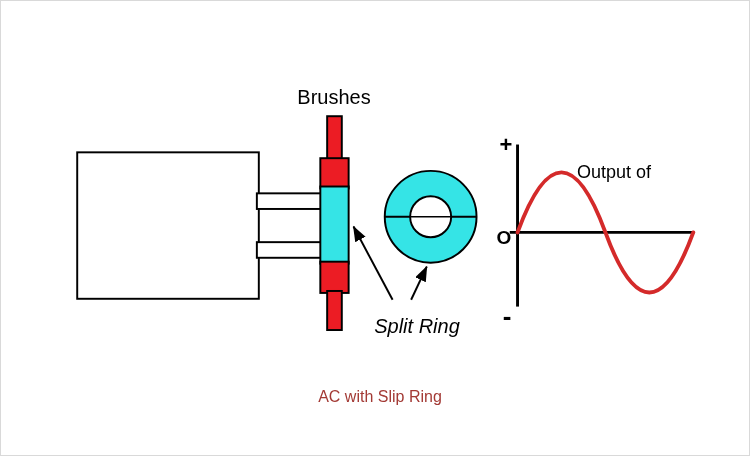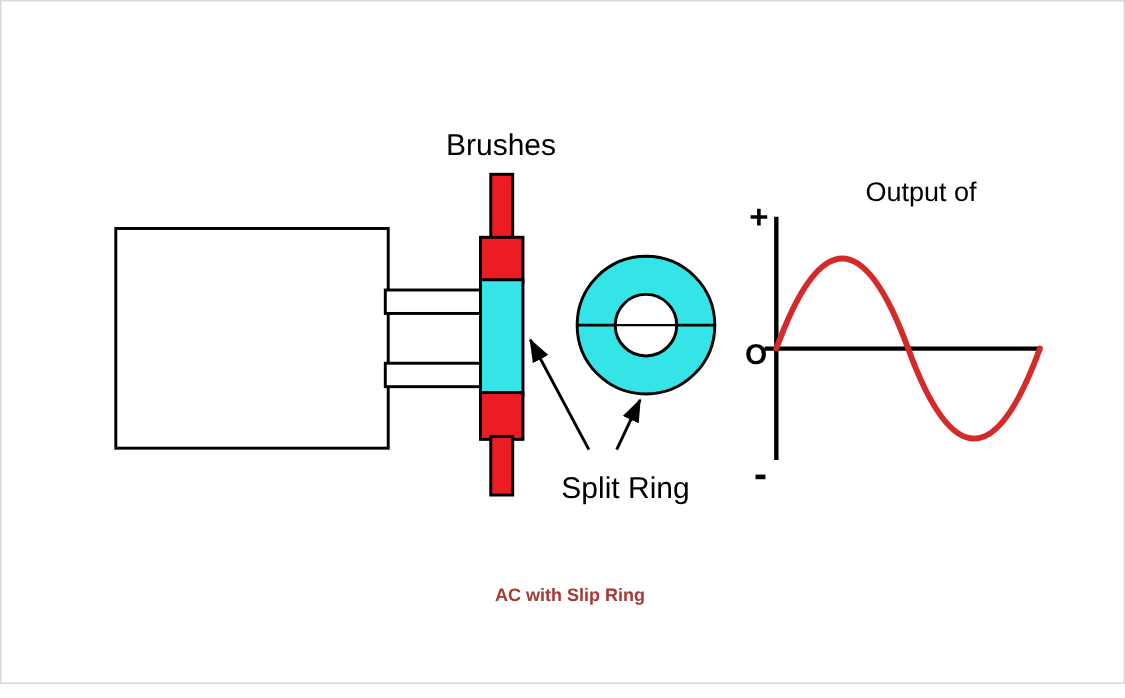--- a/index.html
+++ b/index.html
@@ -21,25 +21,25 @@
   }
   svg.scene{position:absolute;left:0;top:0;width:100%;height:100%;}
   .lbl{
     position:absolute;
     color:#000;
     white-space:nowrap;
     transform:translate(-50%,-50%);
     font-size:20px;
     line-height:1.1;
   }
-  .lbl.small{font-size:18px;text-align:right;}
+  .lbl.small{font-size:18px;text-align:right;margin-top:44px;}
   .lbl.sign{font-size:22px;font-weight:700;}
   .lbl.minus{font-size:26px;font-weight:700;}
   .lbl.origin{font-size:19px;font-weight:700;}
-  .lbl.caption{color:var(--caption);font-size:12px;font-weight:bold;}
+  .lbl.caption{color:var(--caption);font-size:16px;}
 </style>
 </head>
 <body>
 
 <div class="canvas">
 
   <svg class="scene" viewBox="0 0 750 465">
     <defs>
       <marker id="ah" markerWidth="10" markerHeight="8" refX="7.5" refY="3" orient="auto" markerUnits="strokeWidth">
         <path d="M0,0 L8,3 L0,6 z" style="fill:var(--outline)"></path>
@@ -66,21 +66,21 @@
     <line x1="412" y1="306" x2="428" y2="272" marker-end="url(#ah)" style="stroke:var(--outline);stroke-width:2"></line>
 
     <line x1="521" y1="147" x2="521" y2="313" style="stroke:var(--outline);stroke-width:3"></line>
     <line x1="513" y1="237" x2="702" y2="237" style="stroke:var(--outline);stroke-width:3"></line>
 
     <path d="M 521 237 C 551 155, 581 155, 611 237 C 641 319, 671 319, 701 237" style="fill:none;stroke:var(--wave);stroke-width:4;stroke-linecap:round"></path>
   </svg>
 
   <div class="lbl" style="left:333px;top:96px;">Brushes</div>
 
-  <div class="lbl" style="left:416px;top:325px;">Split Ring</div>
+  <div class="lbl" style="left:416px;top:325px;font-style:italic;">Split Ring</div>
 
   <div class="lbl small" style="left:613px;top:128px;">
     <div>Output of</div>
   </div>
 
   <div class="lbl sign" style="left:505px;top:144px;">+</div>
 
   <div class="lbl origin" style="left:503px;top:237px;">O</div>
 
   <div class="lbl minus" style="left:506px;top:315px;">-</div>

